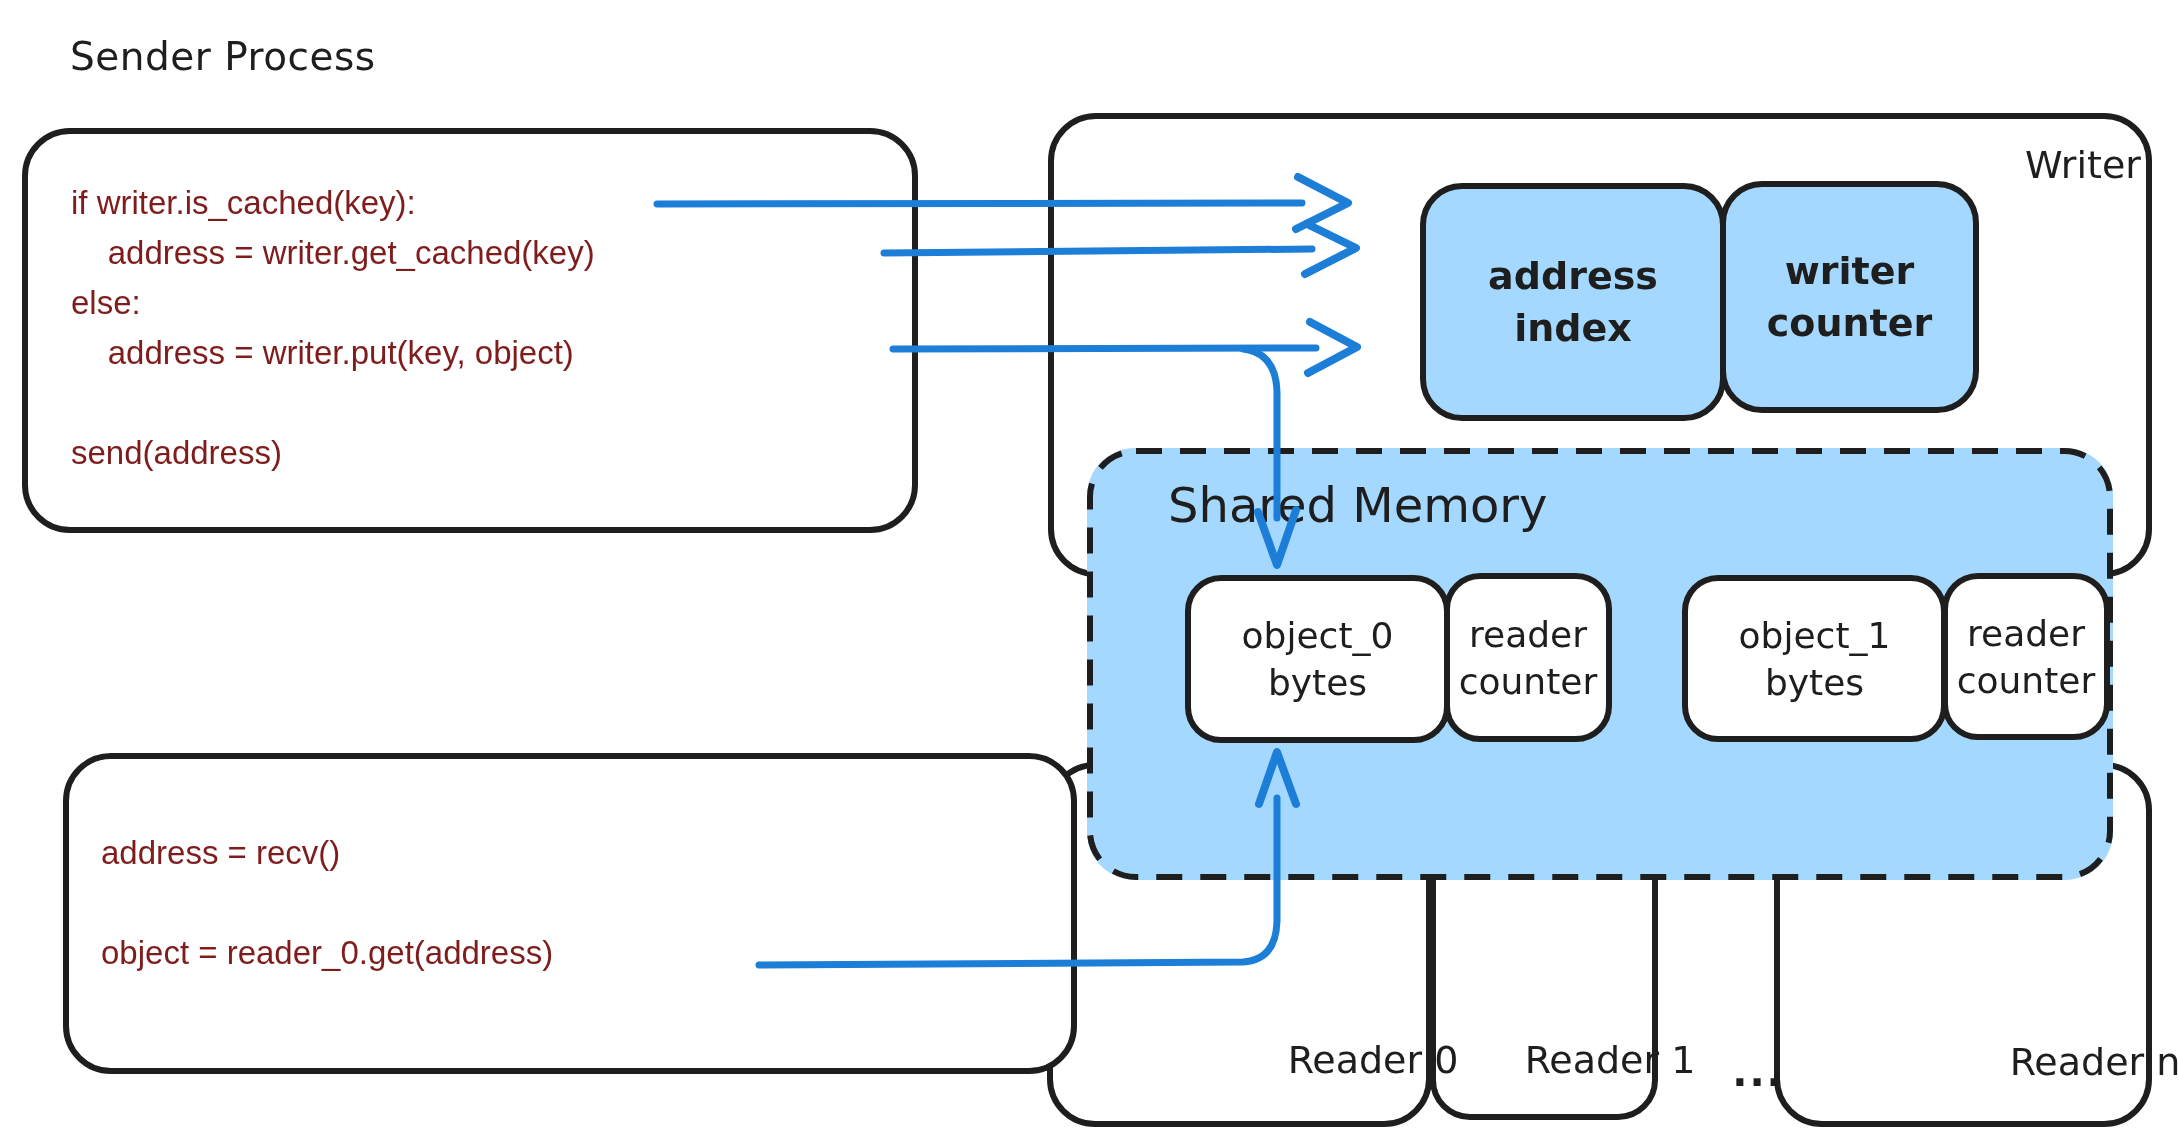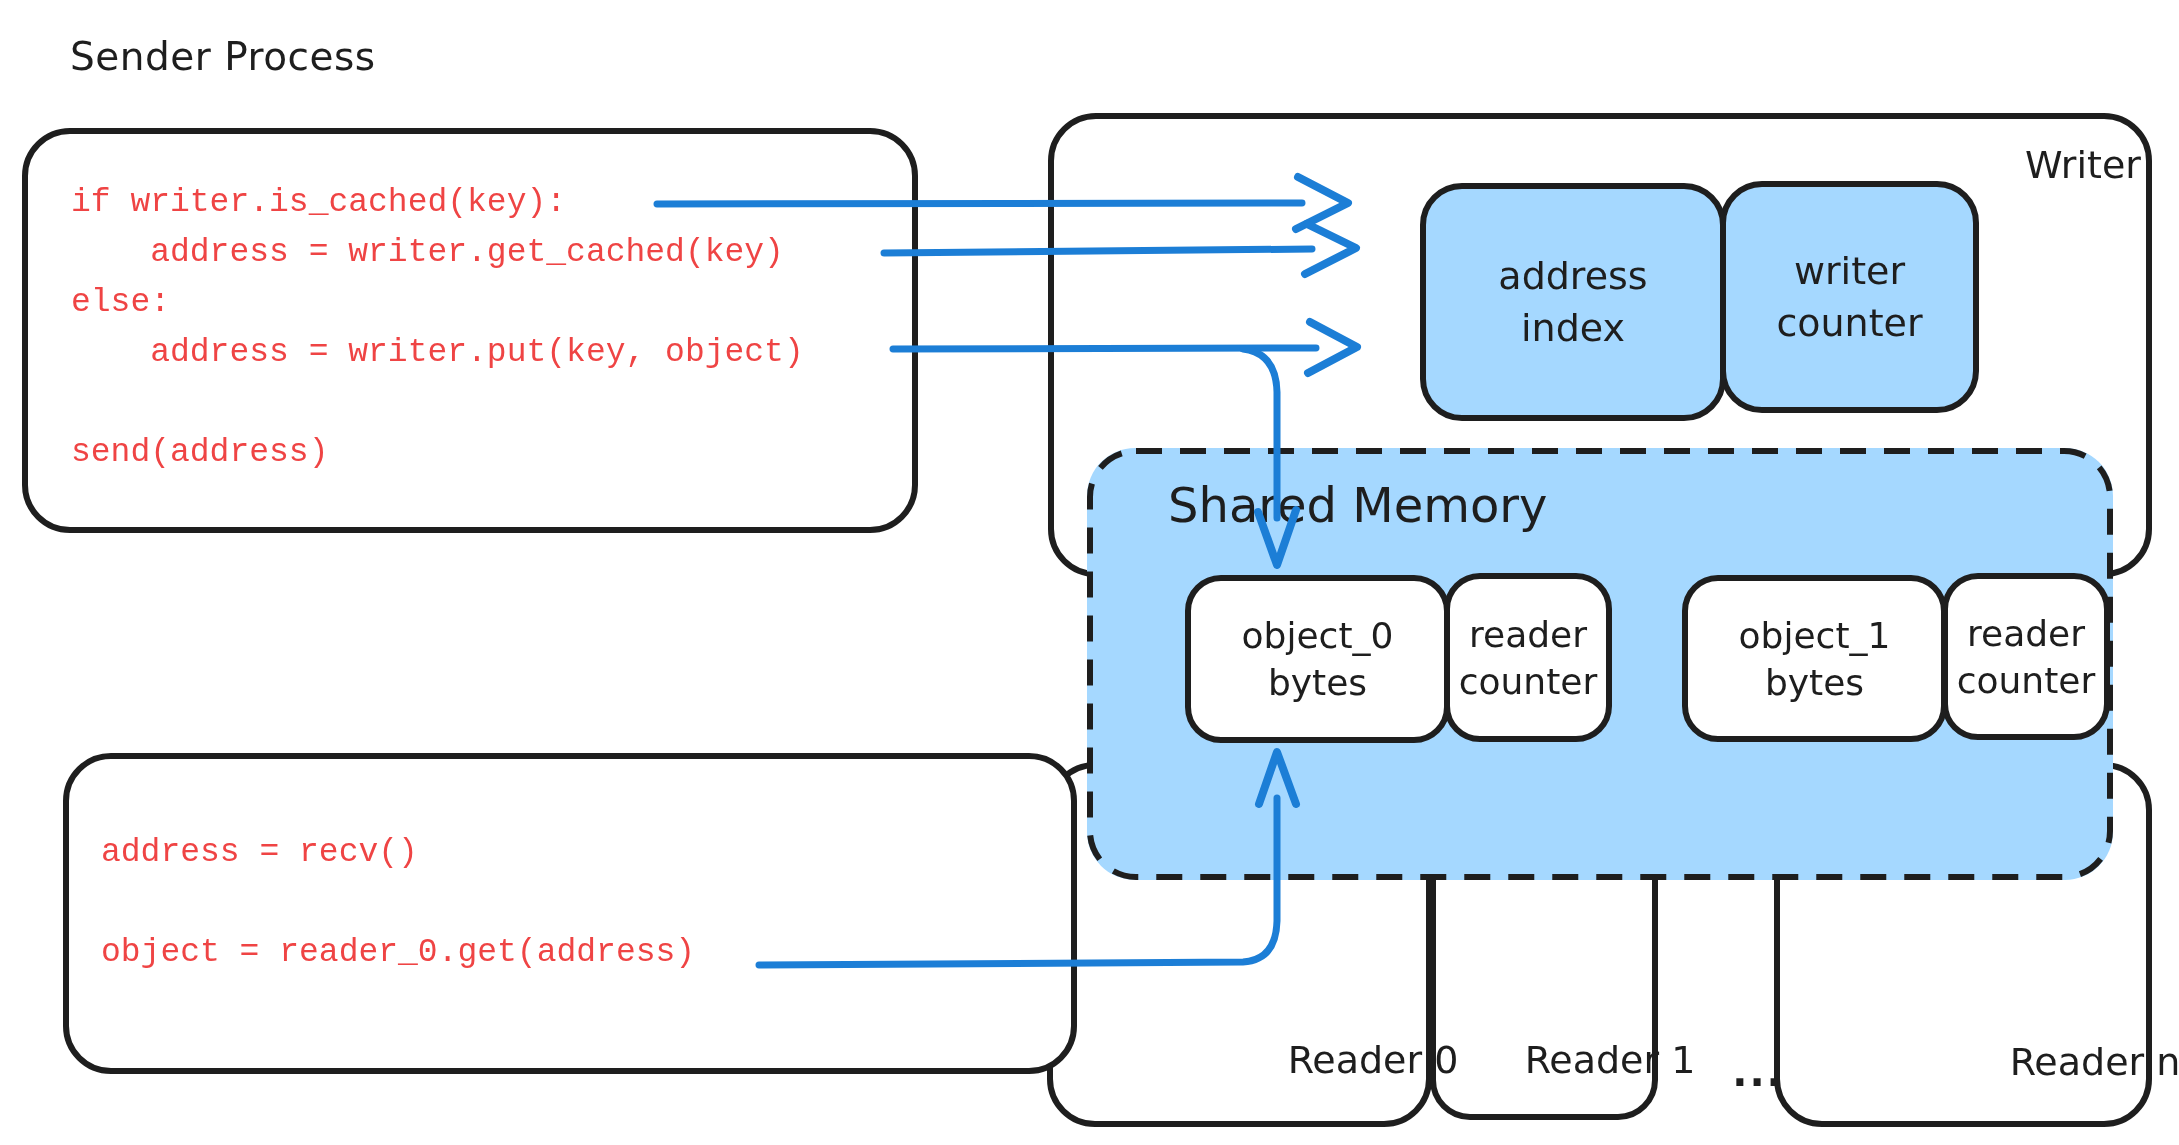--- a/index.html
+++ b/index.html
@@ -32,20 +32,21 @@
     background: #a5d8ff;
     border: 6px solid #1e1e1e;
     border-radius: 42px;
     box-sizing: border-box;
     display: flex;
     align-items: center;
     justify-content: center;
     text-align: center;
     font-size: 38px;
     line-height: 52px;
+    font-weight: bold;
   }
   .cell {
     position: absolute;
     background: #ffffff;
     border: 6px solid #1e1e1e;
     border-radius: 36px;
     box-sizing: border-box;
     display: flex;
     align-items: center;
     justify-content: center;
@@ -56,24 +57,24 @@
   .shared-bg {
     position: absolute;
     left: 1087px; top: 448px;
     width: 1026px; height: 432px;
     background: #a5d8ff;
     border-radius: 48px;
     box-sizing: border-box;
   }
   pre.code {
     margin: 0;
-    font-family: Liberation Mono, monospace;
+    font-family: Liberation Sans, sans-serif;
     font-size: 33px;
     line-height: 50px;
-    color: #ef4444;
+    color: #7f1d1d;
   }
   .center-anchor { transform: translate(-50%, -50%); white-space: nowrap; }
   .reader-label { font-size: 38px; }
   .dots { font-size: 40px; font-weight: bold; letter-spacing: 2px; }
   svg.overlay {
     position: absolute;
     left: 0; top: 0;
     width: 2179px; height: 1145px;
     pointer-events: none;
   }

